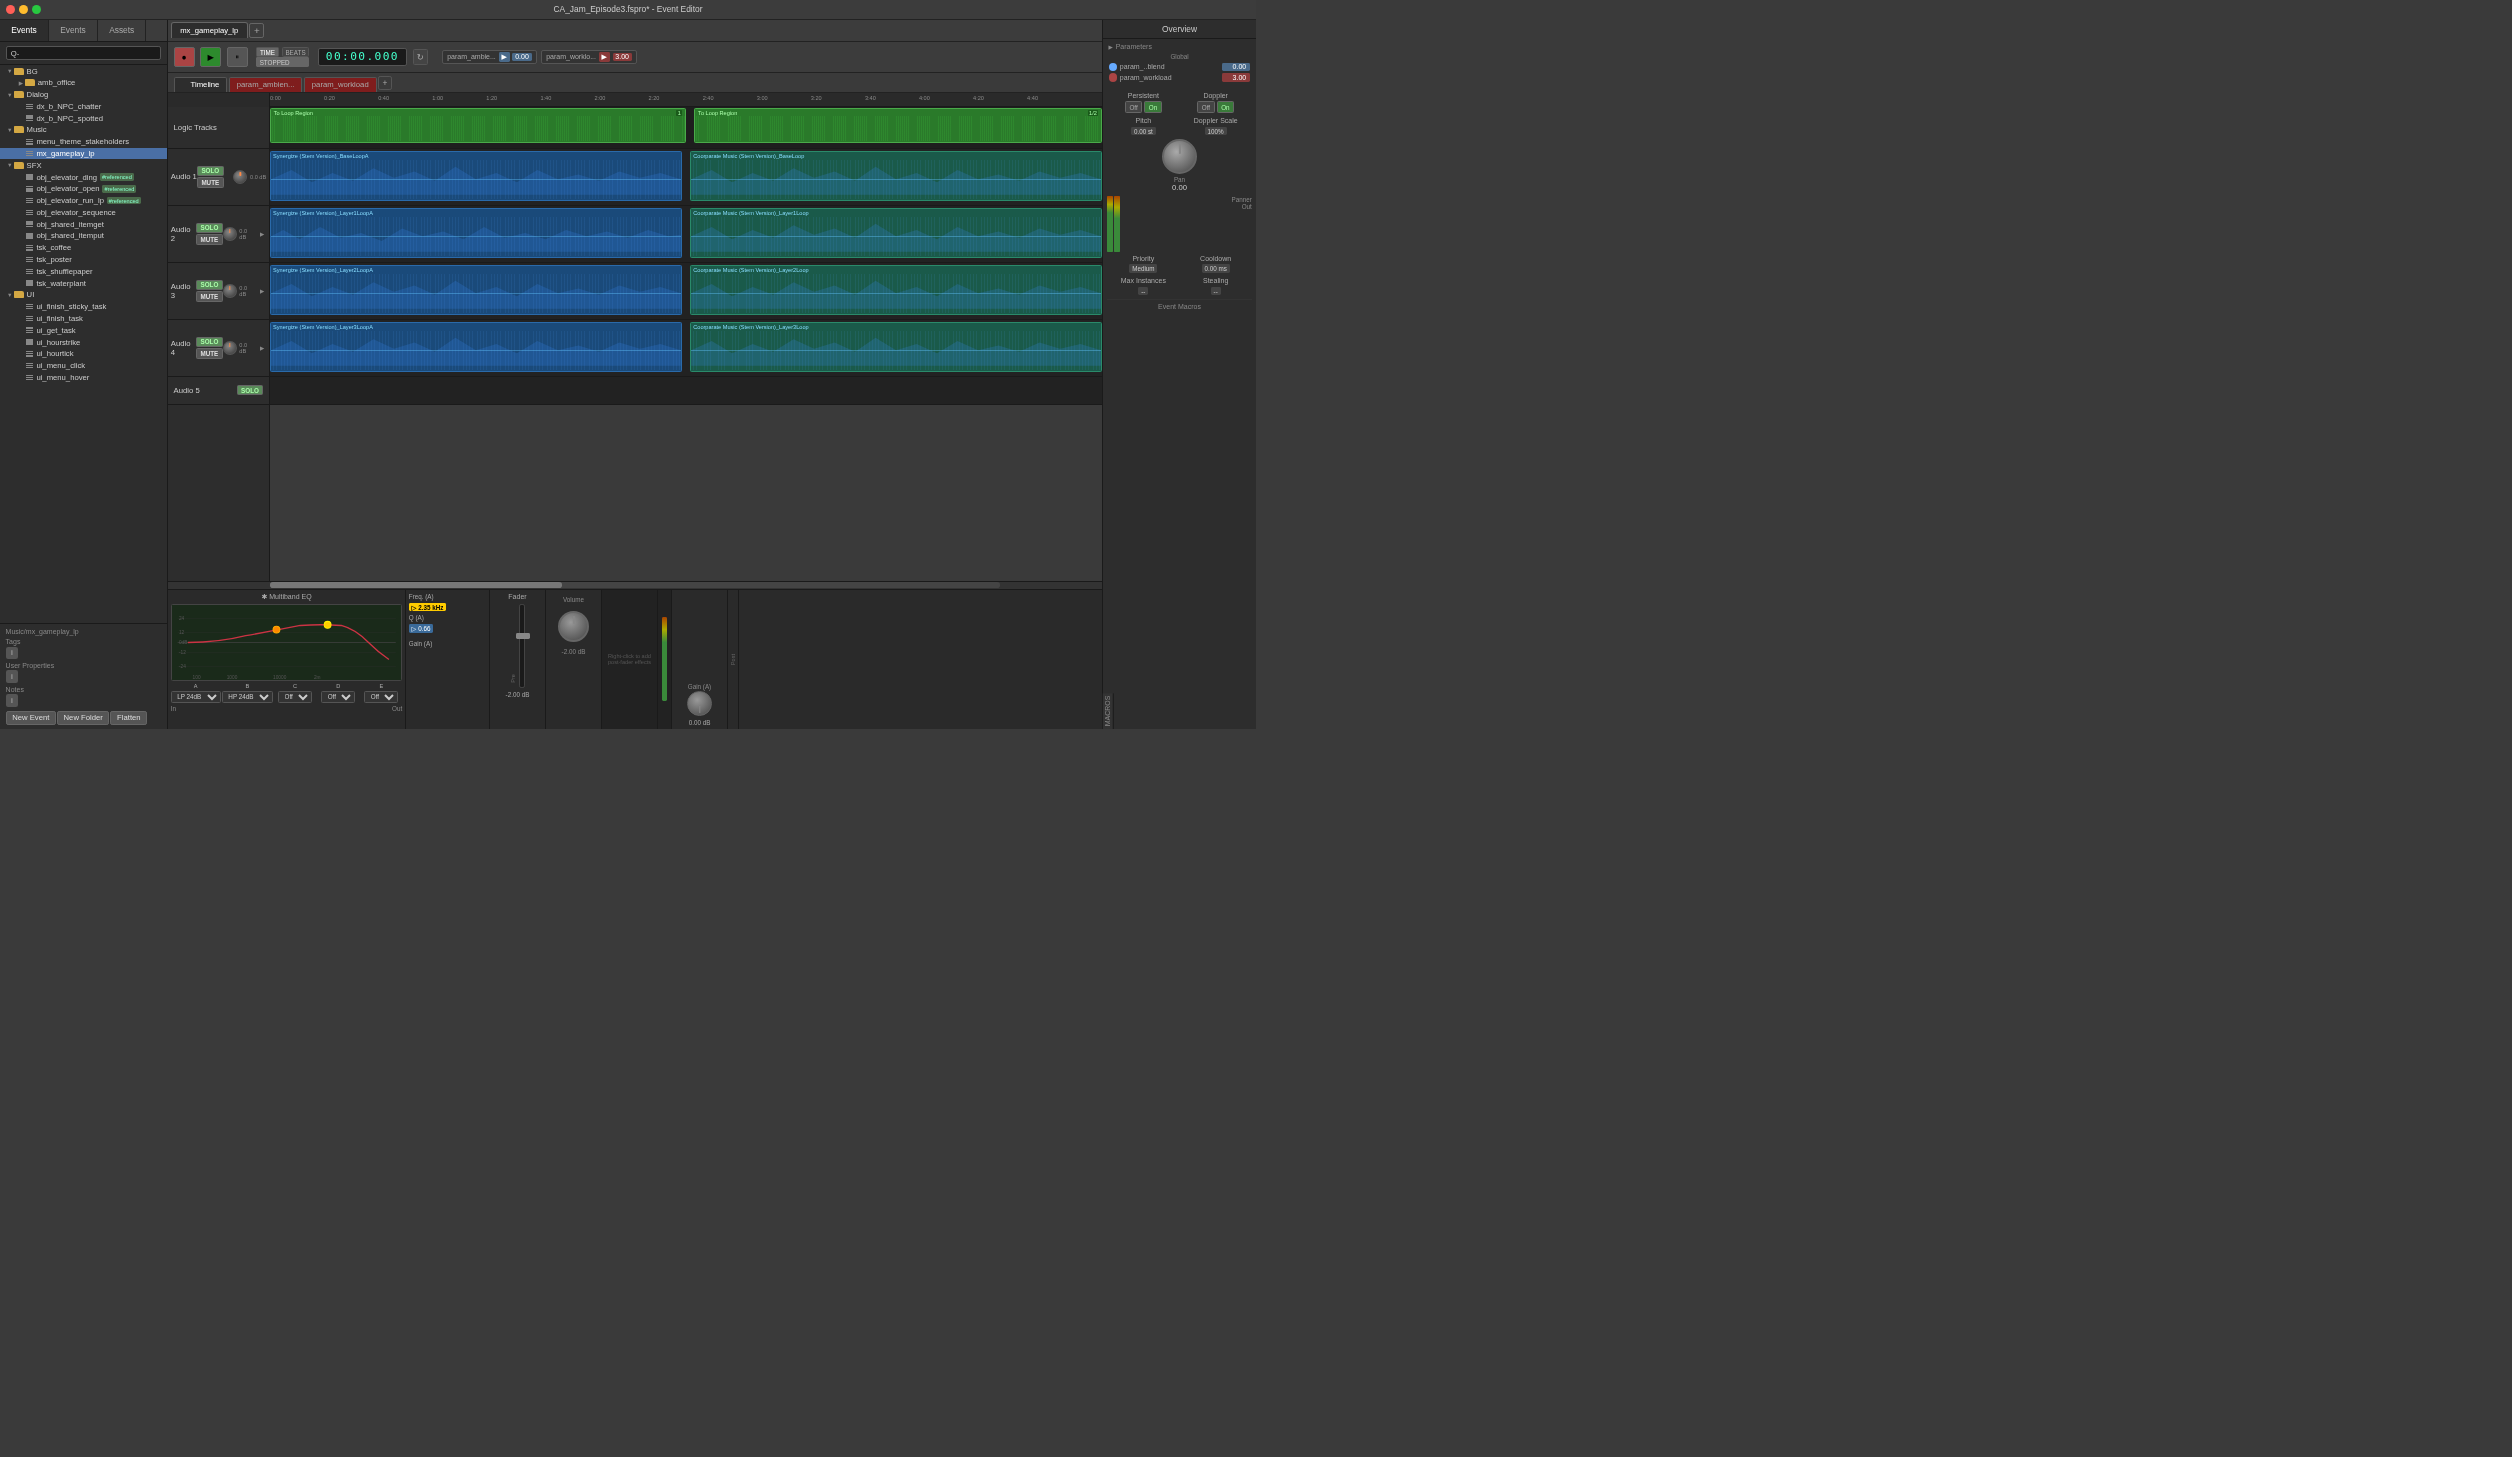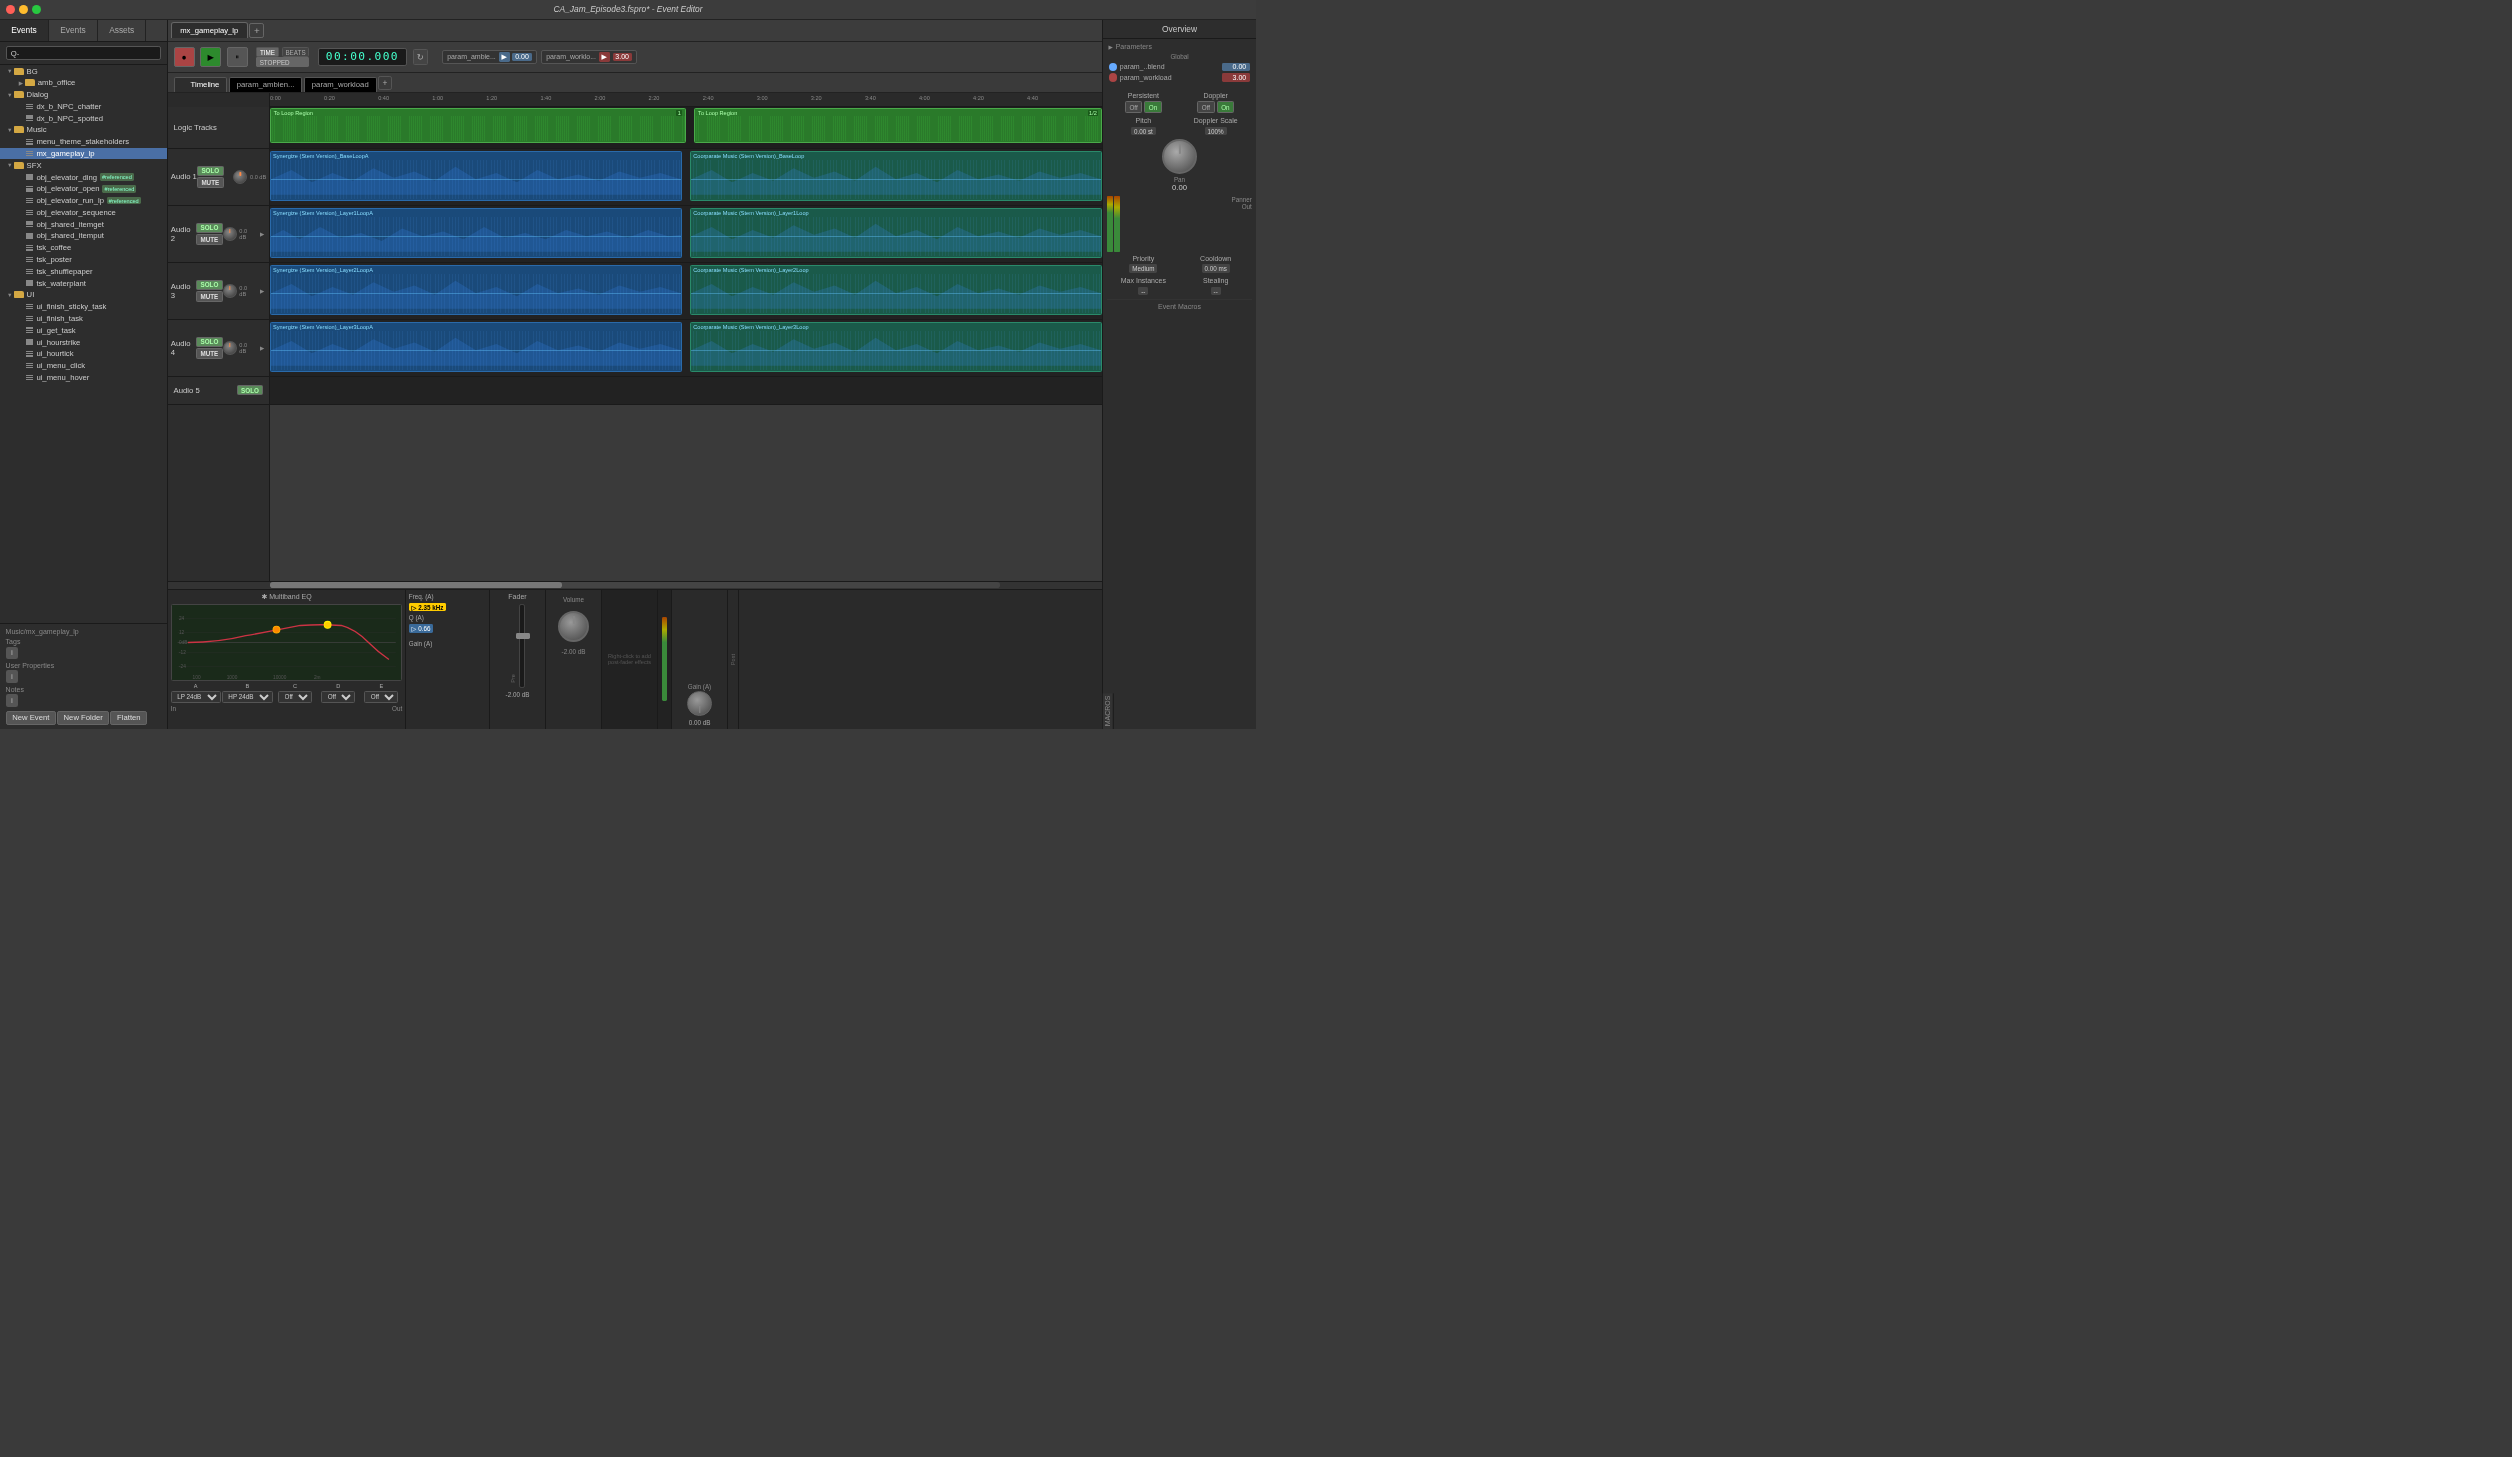--- a/index.html
+++ b/index.html
@@ -37,21 +37,20 @@
       border-radius: 50%;
       border: none;
       cursor: pointer;
     }
     .tb-close { background: #ff5f57; }
     .tb-min { background: #febc2e; }
     .tb-max { background: #28c840; }
     .title-text {
       color: #ccc;
       font-size: 8.4px;
-      font-style: italic;
     }
 
     
     .app-body {
       display: flex;
       height: calc(100% - 19.6px);
     }
 
     
     .left-panel {
@@ -345,21 +344,21 @@
     .timeline-tabs {
       background: #3a3a3a;
       height: 19.6px;
       display: flex;
       align-items: flex-end;
       border-bottom: 0.7px solid #222;
       padding: 0 5.6px;
     }
     .tl-tab {
       padding: 2.1px 7px;
-      background: #000000;
+      background: #7f1d1d;
       border: 0.7px solid #555;
       border-bottom: none;
       border-radius: 2.1px 2.1px 0 0;
       font-size: 7.7px;
       color: #aaa;
       cursor: pointer;
       margin-right: 1.4px;
     }
     .tl-tab.active {
       background: #2d2d2d;

